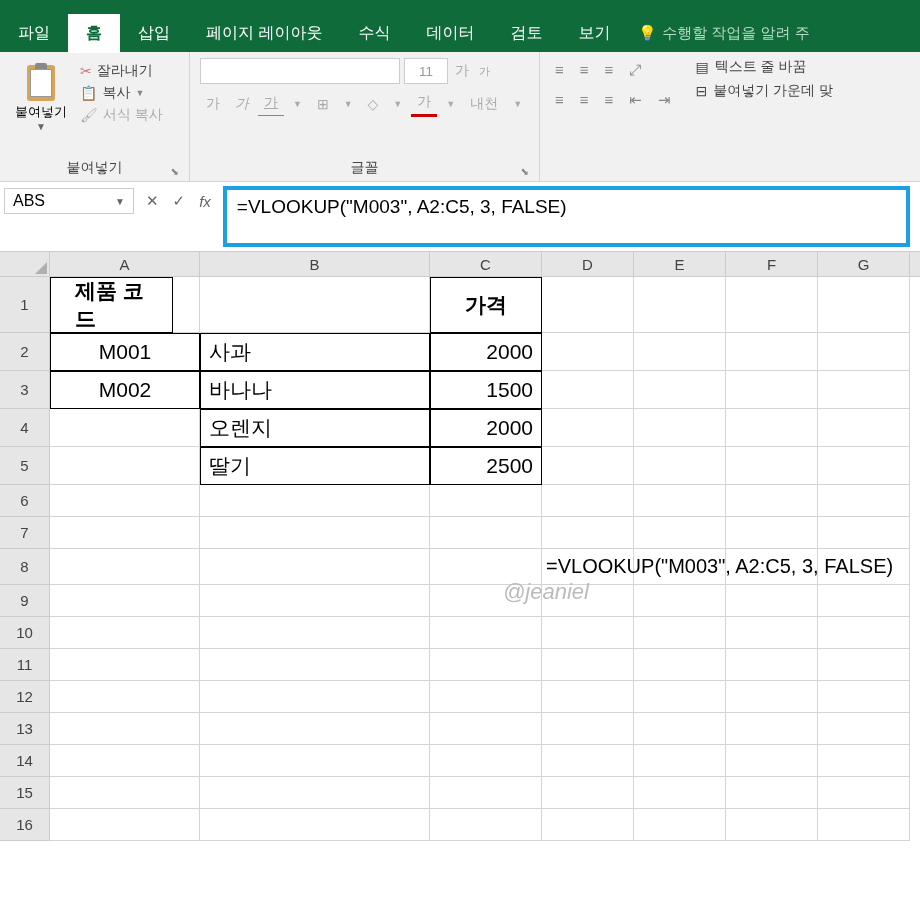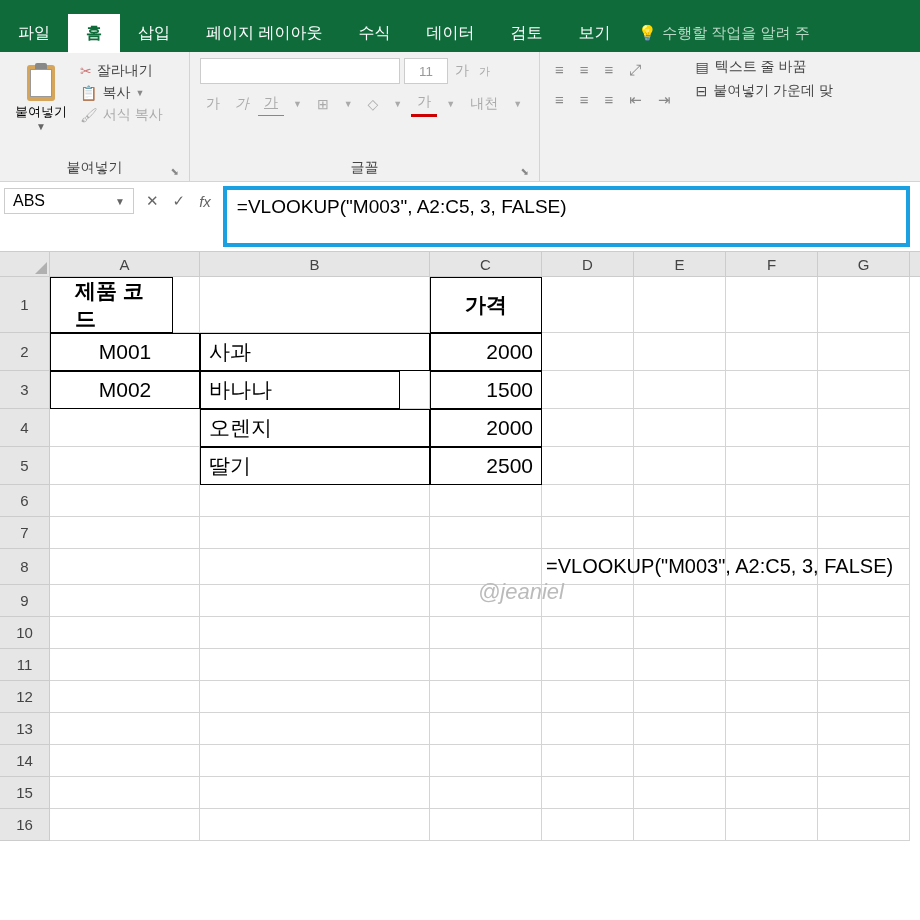--- a/index.html
+++ b/index.html
@@ -224,21 +224,21 @@
         <div class="row-h" style="height: 32px;">9</div>
         <div class="row-h" style="height: 32px;">10</div>
         <div class="row-h" style="height: 32px;">11</div>
         <div class="row-h" style="height: 32px;">12</div>
         <div class="row-h" style="height: 32px;">13</div>
         <div class="row-h" style="height: 32px;">14</div>
         <div class="row-h" style="height: 32px;">15</div>
         <div class="row-h" style="height: 32px;">16</div>
       </div>
     <div class="cells">
-      <div class="watermark" style="left:428px;top:302px">@jeaniel</div>
+      <div class="watermark" style="left:453px;top:302px">@jeaniel</div>
     <div class="row">
           <div class="cell" style="width: 150px; height: 56px;"></div>
           <div class="cell" style="width: 230px; height: 56px;"></div>
           <div class="cell" style="width: 112px; height: 56px;"></div>
           <div class="cell" style="width: 92px; height: 56px;"></div>
           <div class="cell" style="width: 92px; height: 56px;"></div>
           <div class="cell" style="width: 92px; height: 56px;"></div>
           <div class="cell" style="width: 92px; height: 56px;"></div>
         </div>
         <div class="row">
@@ -375,21 +375,21 @@
           <div class="cell" style="width: 92px; height: 32px;"></div>
           <div class="cell" style="width: 92px; height: 32px;"></div>
           <div class="cell" style="width: 92px; height: 32px;"></div>
         </div>
         <div class="dt-cell dt-header" style="left: 0px; top: 0px; width: 123px; height: 56px; justify-content: center; padding-left: 24px;">제품 코드</div>
         <div class="dt-cell dt-header" style="left: 380px; top: 0px; width: 112px; height: 56px; justify-content: center;">가격</div>
         <div class="dt-cell " style="left: 0px; top: 56px; width: 150px; height: 38px; justify-content: center;">M001</div>
         <div class="dt-cell " style="left: 150px; top: 56px; width: 230px; height: 38px;">사과</div>
         <div class="dt-cell " style="left: 380px; top: 56px; width: 112px; height: 38px; justify-content: flex-end;">2000</div>
         <div class="dt-cell " style="left: 0px; top: 94px; width: 150px; height: 38px; justify-content: center;">M002</div>
-        <div class="dt-cell " style="left: 150px; top: 94px; width: 200px; height: 38px;">바나나</div>
+        <div class="dt-cell " style="left: 150px; top: 94px; width: 230px; height: 38px;">바나나</div>
         <div class="dt-cell " style="left: 380px; top: 94px; width: 112px; height: 38px; justify-content: flex-end;">1500</div>
         <div class="dt-cell " style="left: 150px; top: 132px; width: 230px; height: 38px;">오렌지</div>
         <div class="dt-cell " style="left: 380px; top: 132px; width: 112px; height: 38px; justify-content: flex-end;">2000</div>
         <div class="dt-cell " style="left: 150px; top: 170px; width: 230px; height: 38px;">딸기</div>
         <div class="dt-cell " style="left: 380px; top: 170px; width: 112px; height: 38px; justify-content: flex-end;">2500</div>
         <div class="formula-overflow" style="left: 496px; top: 278px;">=VLOOKUP("M003", A2:C5, 3, FALSE)</div>
       </div>
   </div>
 </div>
 

